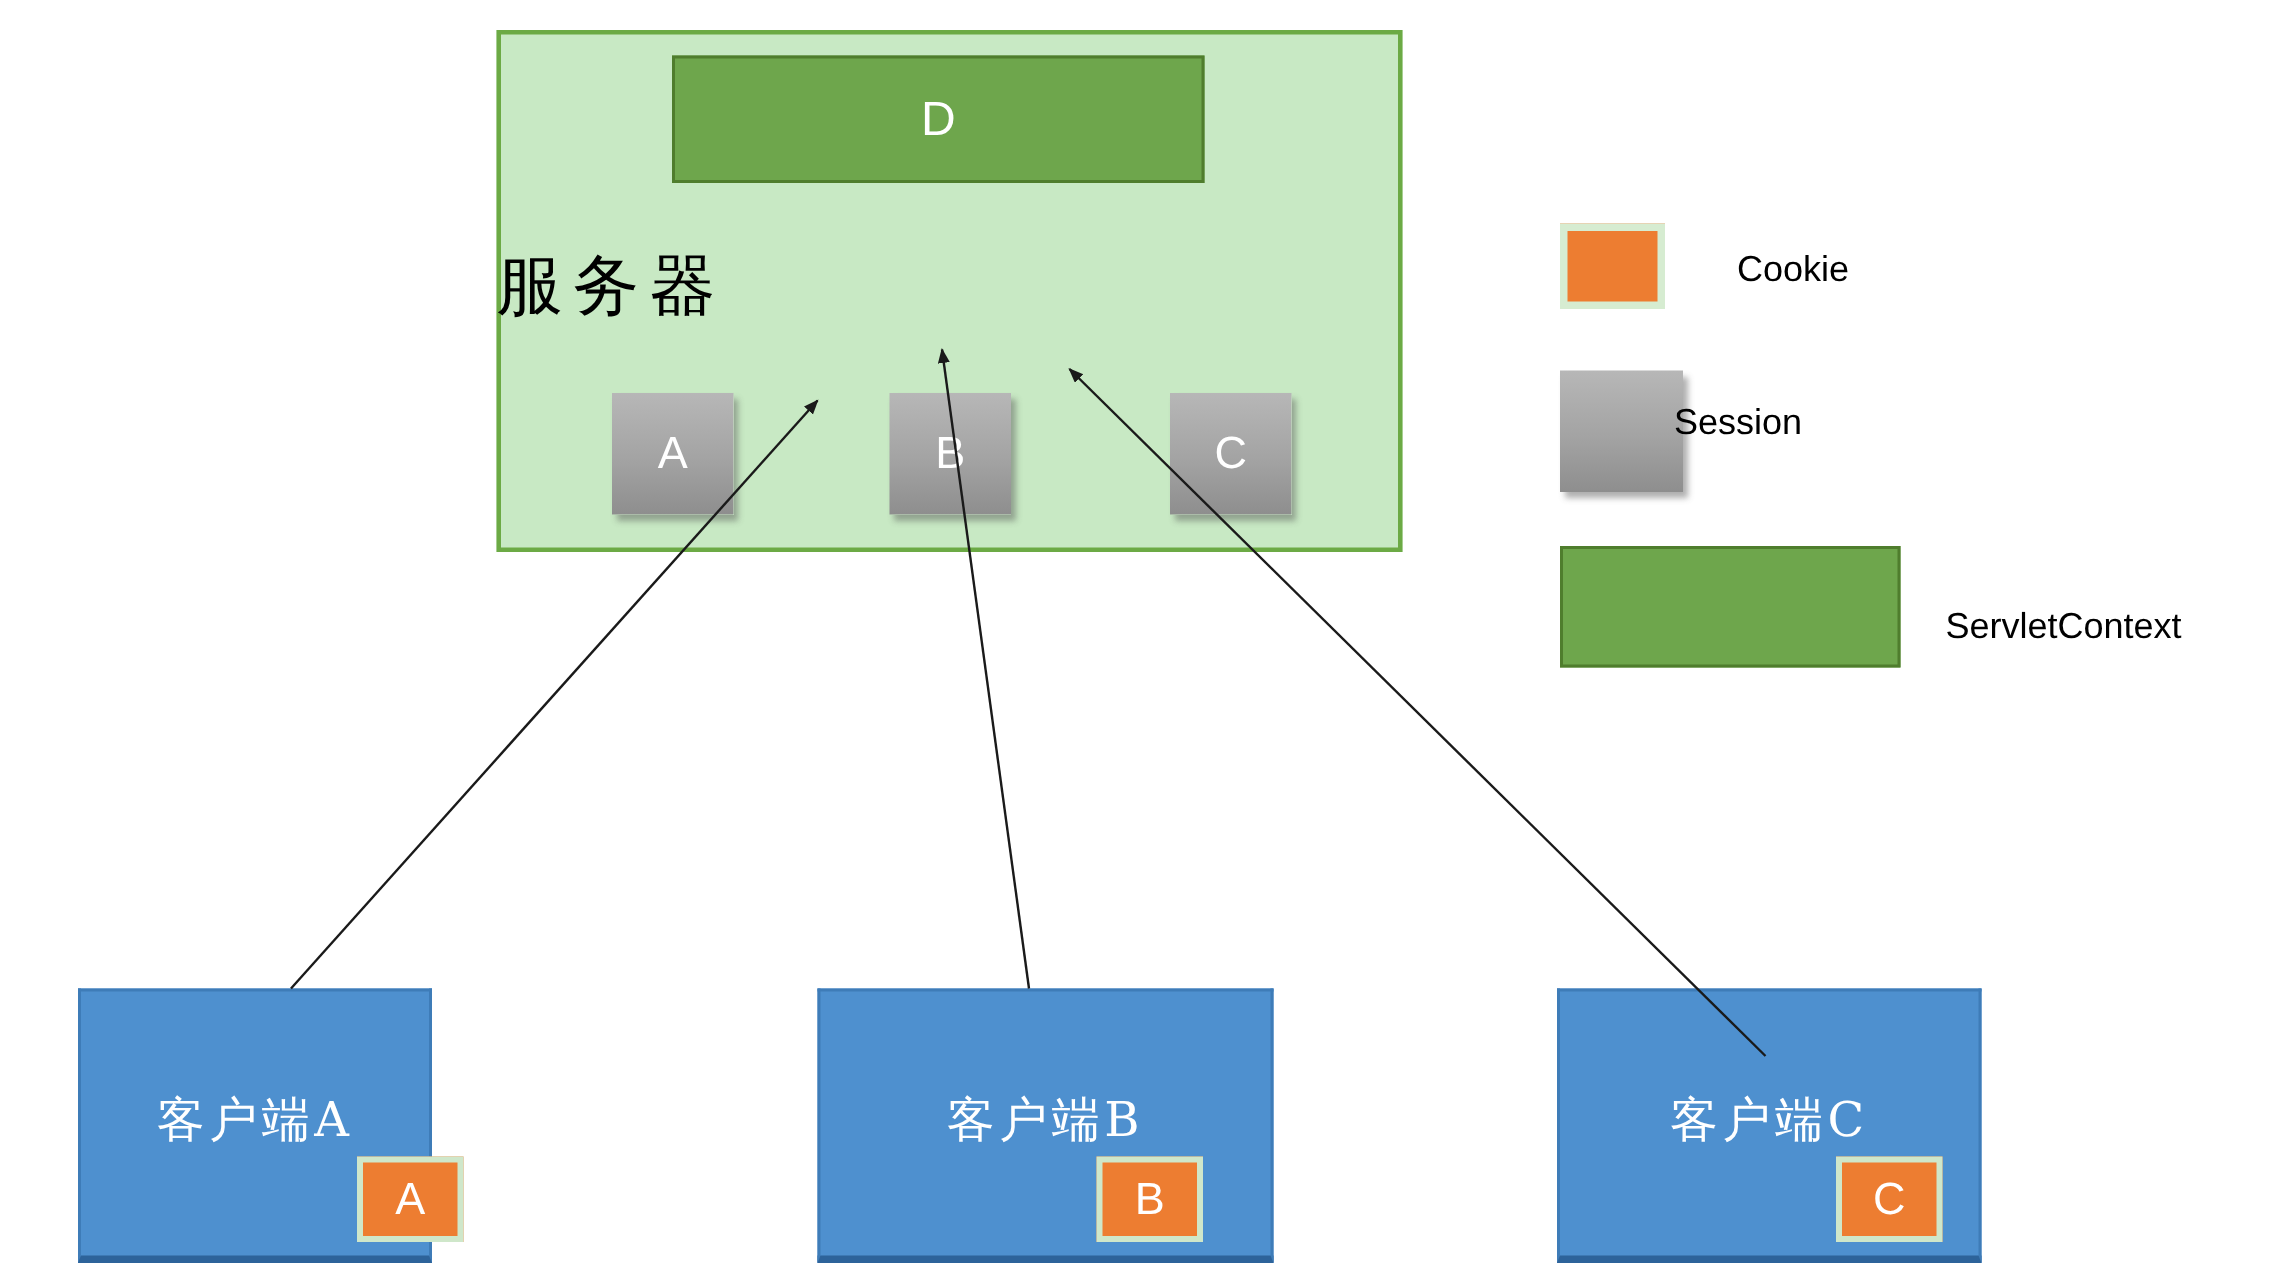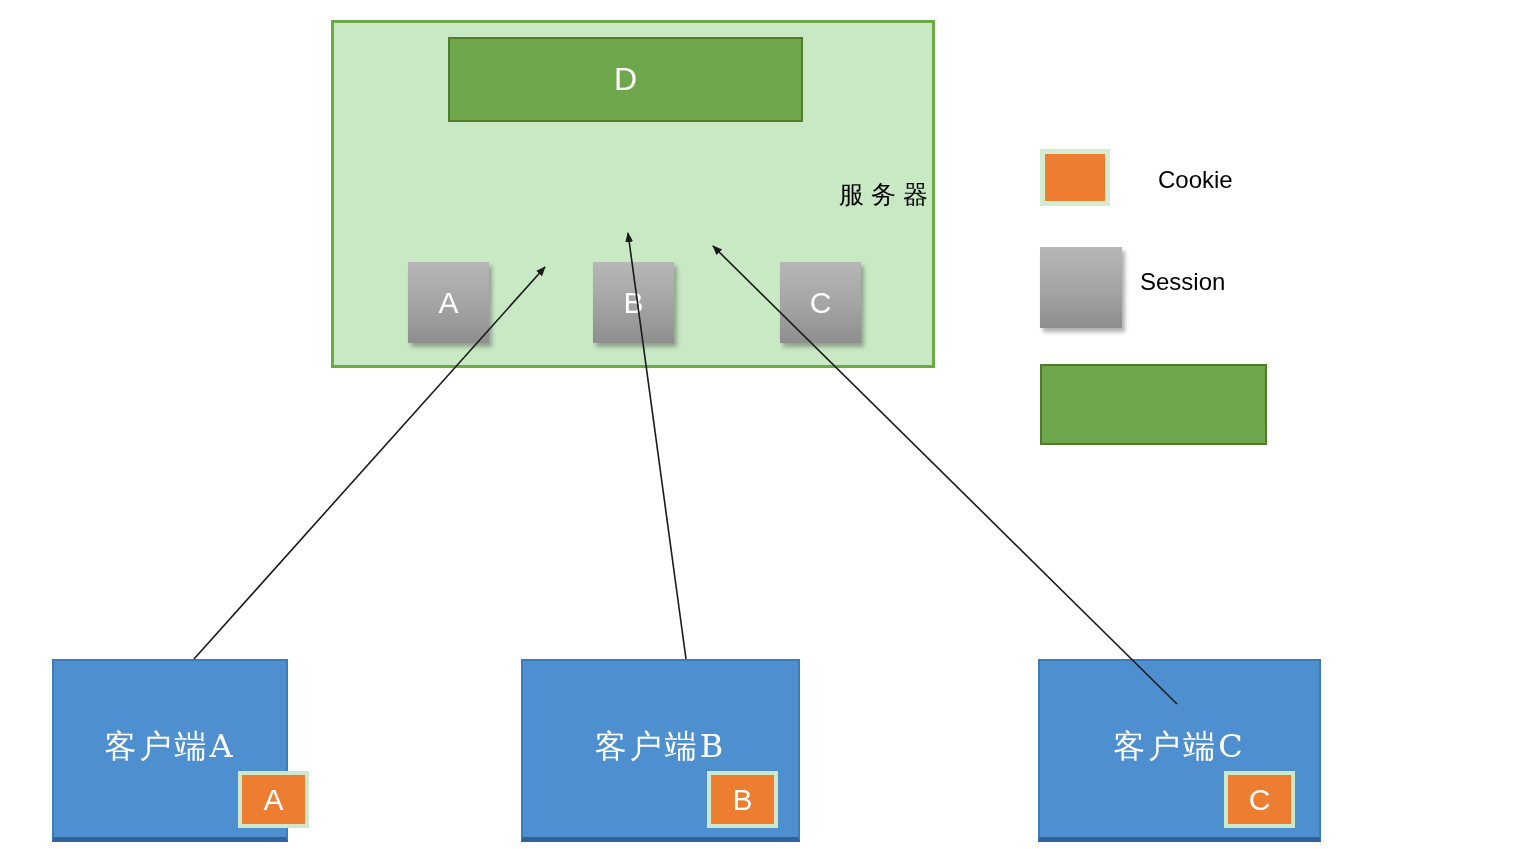--- a/index.html
+++ b/index.html
@@ -20,23 +20,23 @@
   }
   .context-box {
     position:absolute; left:448px; top:37px; width:355px; height:85px;
     background:#6ea64c;
     border:2px solid #4f7d2d;
     display:flex; align-items:center; justify-content:center;
     color:#ffffff; font-size:32px;
   }
   .server-label {
     position:absolute; left:331px; top:174px; width:604px;
-    text-align:right;
-    font-family:Liberation Sans, sans-serif;
-    font-size:25px; letter-spacing:7px; color:#000000;
+    text-align:left;
+    font-family:Liberation Mono, monospace;
+    font-size:44px; letter-spacing:7px; color:#000000;
     line-height:40px;
   }
   .session-box {
     position:absolute; width:81px; height:81px; top:262px;
     background:linear-gradient(to bottom, #b7b7b7 0%, #a3a3a3 55%, #8e8e8e 100%);
     box-shadow:3px 4px 4px rgba(80,80,80,0.45);
     display:flex; align-items:center; justify-content:center;
     color:#ffffff; font-size:30px;
   }
   .session-a { left:408px; }
@@ -52,32 +52,32 @@
     position:absolute; left:1040px; top:247px; width:82px; height:81px;
     background:linear-gradient(to bottom, #b7b7b7 0%, #a3a3a3 55%, #8e8e8e 100%);
     box-shadow:3px 4px 4px rgba(80,80,80,0.45);
   }
   .legend-swatch-context {
     position:absolute; left:1040px; top:364px; width:227px; height:81px;
     background:#6ea64c; border:2px solid #4f7d2d;
   }
   .legend-label { position:absolute; color:#000000; font-size:24px; line-height:40px; }
   .legend-label-cookie  { left:1158px; top:160px; }
-  .legend-label-session { left:1140px; top:262px; }
+  .legend-label-session { left:1116px; top:262px; }
   .legend-label-context { left:1297px; top:398px; }
 
   
   .client-box {
     position:absolute; top:659px; height:183px;
     background:#4e90cf;
     border:2px solid #3e7cb8;
     border-bottom:5px solid #2d639a;
   }
   .client-a { left:52px;  width:236px; }
-  .client-b { left:521px; width:279px; }
+  .client-b { left:545px; width:304px; }
   .client-c { left:1038px; width:283px; }
   .client-label {
     position:absolute; left:0; top:64px; width:100%;
     text-align:center;
     font-family:"DejaVu Serif", serif;
     font-size:32px; letter-spacing:3px; color:#ffffff;
     line-height:42px;
   }
   .cookie-box {
     position:absolute; left:184px; top:110px; width:71px; height:57px;
@@ -116,20 +116,21 @@
     <span>C</span>
   </div>
 
   <div class="legend-swatch-cookie"></div>
   <div class="legend-label legend-label-cookie">Cookie</div>
 
   <div class="legend-swatch-session"></div>
   <div class="legend-label legend-label-session">Session</div>
 
   <div class="legend-swatch-context"></div>
+  <div class="legend-label legend-label-context">ServletContext</div>
 
   <div class="client-box client-a">
     <div class="client-label">客户端A</div>
     <div class="cookie-box">
       <span>A</span>
     </div>
   </div>
 
   <div class="client-box client-b">
     <div class="client-label">客户端B</div>

